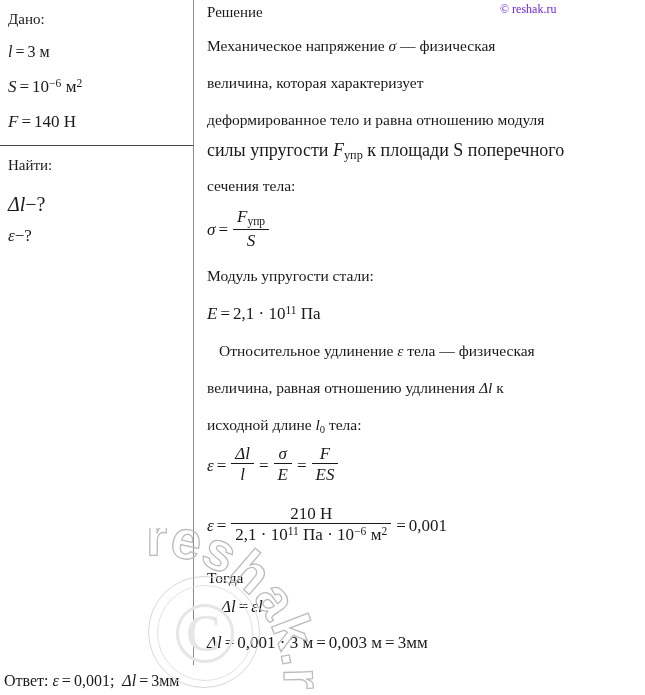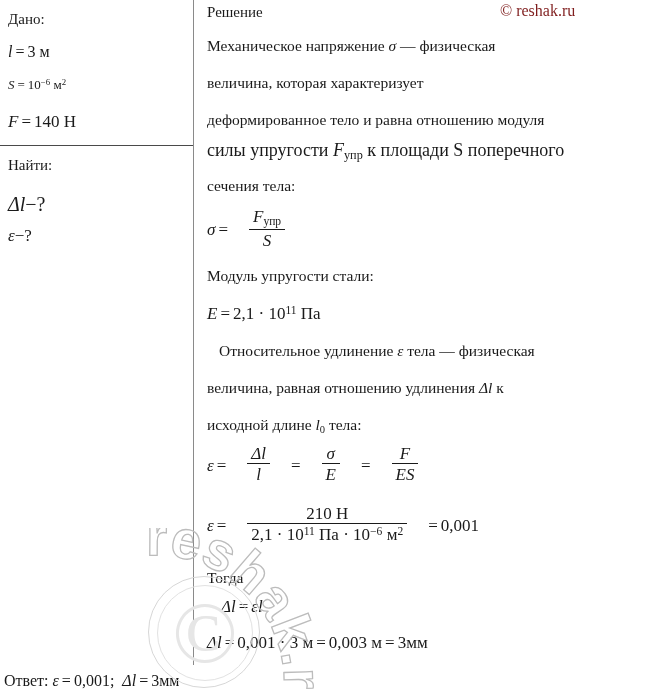--- a/index.html
+++ b/index.html
@@ -50,29 +50,29 @@
   }
 
   .line {
     line-height: 1;
     white-space: nowrap;
   }
 
   
   .l-given-title { position: absolute; left: 0px;  top: 12px;  font-size: 15px; }
   .l-row0        { position: absolute; left: 0px;  top: 44px;  font-size: 16px; }
-  .l-row1        { position: absolute; left: 0px;  top: 78px;  font-size: 13px; }
+  .l-row1        { position: absolute; left: 0px;  top: 78px;  font-size: 17px; }
   .l-row2        { position: absolute; left: 0px;  top: 113px; font-size: 17px; }
   .l-find-title  { position: absolute; left: 0px;  top: 158px; font-size: 15px; }
   .l-row3        { position: absolute; left: 0px;  top: 194px; font-size: 20px; }
   .l-row4        { position: absolute; left: 0px;  top: 227px; font-size: 17px; }
 
   
   .r-head    { position: absolute; left: 0px;  top: 5px;  font-size: 15px; }
-  .r-credit  { position: absolute; left: 293px; top: 3px;  font-size: 16px; color: #7f1d1d; }
+  .r-credit  { position: absolute; left: 293px; top: 3px;  font-size: 12px; color: #6d28d9; }
   .r-p1l1 { position: absolute; left: 0px; top: 38px;  font-size: 15.5px; }
   .r-p1l2 { position: absolute; left: 0px; top: 75px;  font-size: 15.5px; }
   .r-p1l3 { position: absolute; left: 0px; top: 112px; font-size: 15.5px; }
   .r-p1l4 { position: absolute; left: 0px; top: 141px; font-size: 18px; }
   .r-p1l5 { position: absolute; left: 0px; top: 178px; font-size: 15.5px; }
 
   .r-f1   { position: absolute; left: 0px; top: 208px; font-size: 17px; }
   .r-p2   { position: absolute; left: 0px; top: 268px; font-size: 15.5px; }
   .r-f2   { position: absolute; left: 0px; top: 305px; font-size: 17px; }
 
@@ -99,21 +99,21 @@
   .mn { font-style: normal; }
   .op { padding: 0 3px; }
   sub { font-size: 0.68em; font-style: normal; vertical-align: -0.28em; }
   sup { font-size: 0.68em; font-style: normal; vertical-align: 0.46em; }
 
   .frac {
     display: inline-block;
     vertical-align: middle;
     text-align: center;
     line-height: 1.12;
-    margin: 0 18px;
+    margin: 0 2px;
     position: relative;
     top: -0.06em;
   }
   .frac .num { display: block; padding: 0 4px; }
   .frac .den {
     display: block;
     padding: 1px 4px 0 4px;
     border-top: 1.3px solid #1a1a1a;
   }
   .eqline { display: inline-block; vertical-align: middle; }

